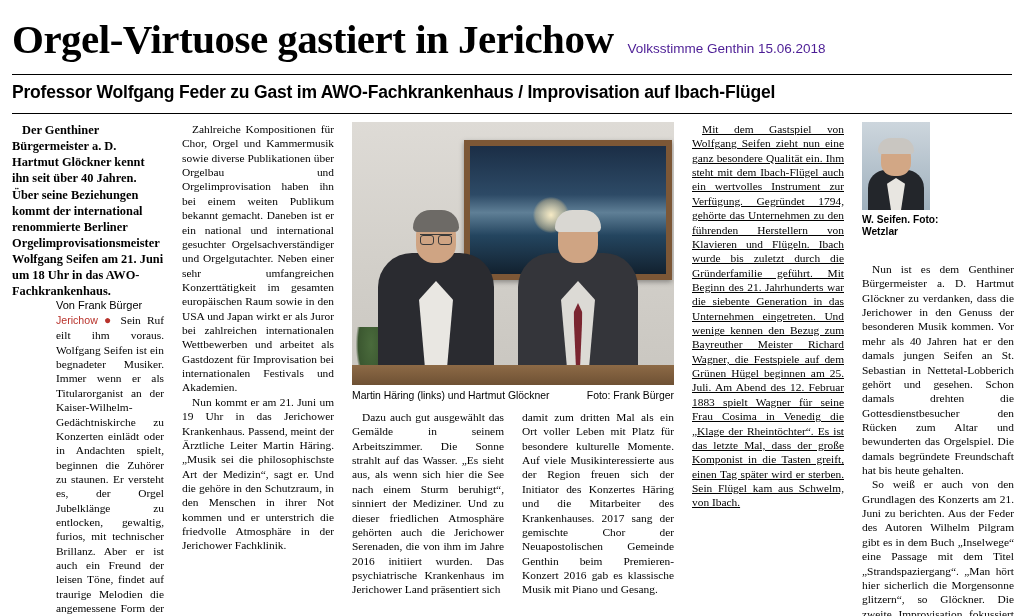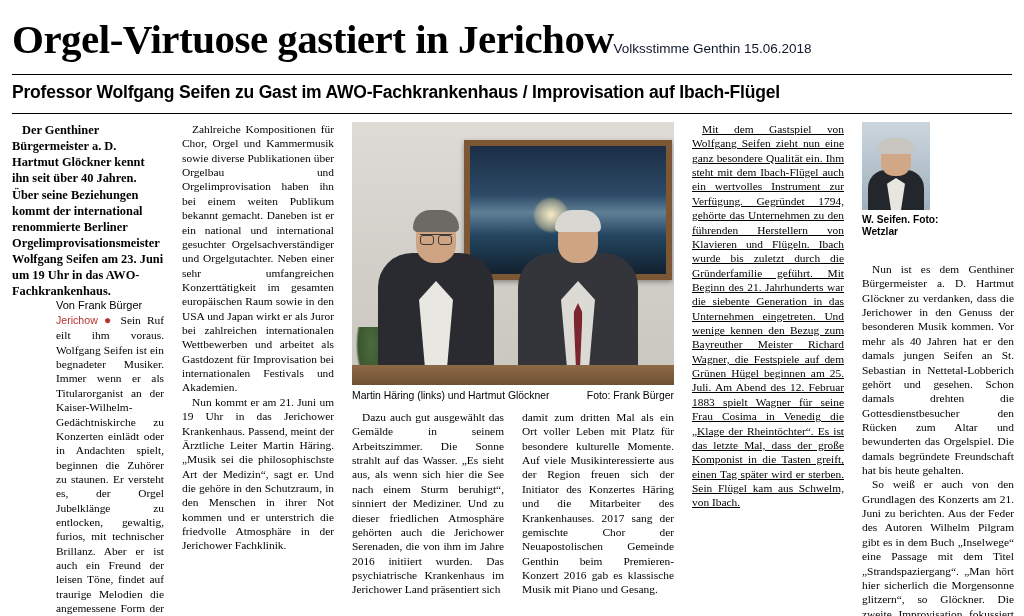--- a/index.html
+++ b/index.html
@@ -17,34 +17,35 @@
     overflow: hidden;
     box-sizing: border-box;
   }
   .masthead {
     position: absolute;
     left: 12px;
     top: 18px;
     width: 1000px;
     display: flex;
     align-items: baseline;
+    gap: 14px;
   }
   .headline {
     font-family: "Liberation Serif", serif;
     font-size: 41px;
     font-weight: bold;
     letter-spacing: -0.5px;
     line-height: 1.05;
     white-space: nowrap;
   }
   .source {
     font-family: "Liberation Sans", sans-serif;
     font-size: 13.5px;
     font-weight: normal;
-    color: #0f172a;
+    color: #4c1d95;
     white-space: nowrap;
     padding-bottom: 2px;
   }
   .subhead {
     position: absolute;
     left: 12px;
     top: 82px;
     width: 1000px;
     font-family: "Liberation Sans", sans-serif;
     font-weight: bold;
@@ -331,27 +332,27 @@
 <body>
 
 <div class="page">
 
   <div class="masthead">
     <div class="headline">Orgel-Virtuose gastiert in Jerichow</div>
     <div class="source">Volksstimme Genthin 15.06.2018</div>
   </div>
 
   <div class="rule rule-top"></div>
-  <div class="subhead">Professor Wolfgang Seifen zu Gast im AWO-Fachkrankenhaus / Improvisation auf Ibach-Flügel</div>
+  <div class="subhead">Professor Wolfgang Feder zu Gast im AWO-Fachkrankenhaus / Improvisation auf Ibach-Flügel</div>
   <div class="rule rule-bottom"></div>
 
   <div class="columns">
 
     <div class="col c1">
-      <p class="lead">Der Genthiner Bürgermeister a. D. Hartmut Glöckner kennt ihn seit über 40 Jahren. Über seine Beziehungen kommt der international renommierte Berliner Orgelimprovisationsmeister Wolfgang Seifen am 23. Juni um 19 Uhr in das AWO-Fachkrankenhaus.</p>
+      <p class="lead">Der Genthiner Bürgermeister a. D. Hartmut Glöckner kennt ihn seit über 40 Jahren. Über seine Beziehungen kommt der international renommierte Berliner Orgelimprovisationsmeister Wolfgang Seifen am 21. Juni um 18 Uhr in das AWO-Fachkrankenhaus.</p>
       <p class="byline noindent">Von Frank Bürger</p>
       <p class="noindent"><span class="dateline">Jerichow</span> <span class="bullet">●</span> <span>Sein Ruf eilt ihm voraus. Wolfgang Seifen ist ein begnadeter Musiker. Immer wenn er als Titularorganist an der Kaiser-Wilhelm-Gedächtniskirche zu Konzerten einlädt oder in Andachten spielt, beginnen die Zuhörer zu staunen. Er versteht es, der Orgel Jubelklänge zu entlocken, gewaltig, furios, mit technischer Brillanz. Aber er ist auch ein Freund der leisen Töne, findet auf traurige Melodien die angemessene Form der Improvisation. Seit Oktober 2000 ist Wolfgang Seifen Professor für Improvisation und Liturgisches Orgelspiel an der Universität der Künste in Berlin.</span></p>
     </div>
 
     <div class="col c2">
       <p>Zahlreiche Kompositionen für Chor, Orgel und Kammermusik sowie diverse Publikationen über Orgelbau und Orgelimprovisation haben ihn bei einem weiten Publikum bekannt gemacht. Daneben ist er ein national und international gesuchter Orgelsachverständiger und Orgelgutachter. Neben einer sehr umfangreichen Konzerttätigkeit im gesamten europäischen Raum sowie in den USA und Japan wirkt er als Juror bei zahlreichen internationalen Wettbewerben und arbeitet als Gastdozent für Improvisation bei internationalen Festivals und Akademien.</p>
       <p>Nun kommt er am 21. Juni um 19 Uhr in das Jerichower Krankenhaus. Passend, meint der Ärztliche Leiter Martin Häring. „Musik sei die philosophischste Art der Medizin“, sagt er. Und die gehöre in den Schutzraum, in den Menschen in ihrer Not kommen und er unterstrich die friedvolle Atmosphäre in der Jerichower Fachklinik.</p>
     </div>
 
     <div class="photo-main">

